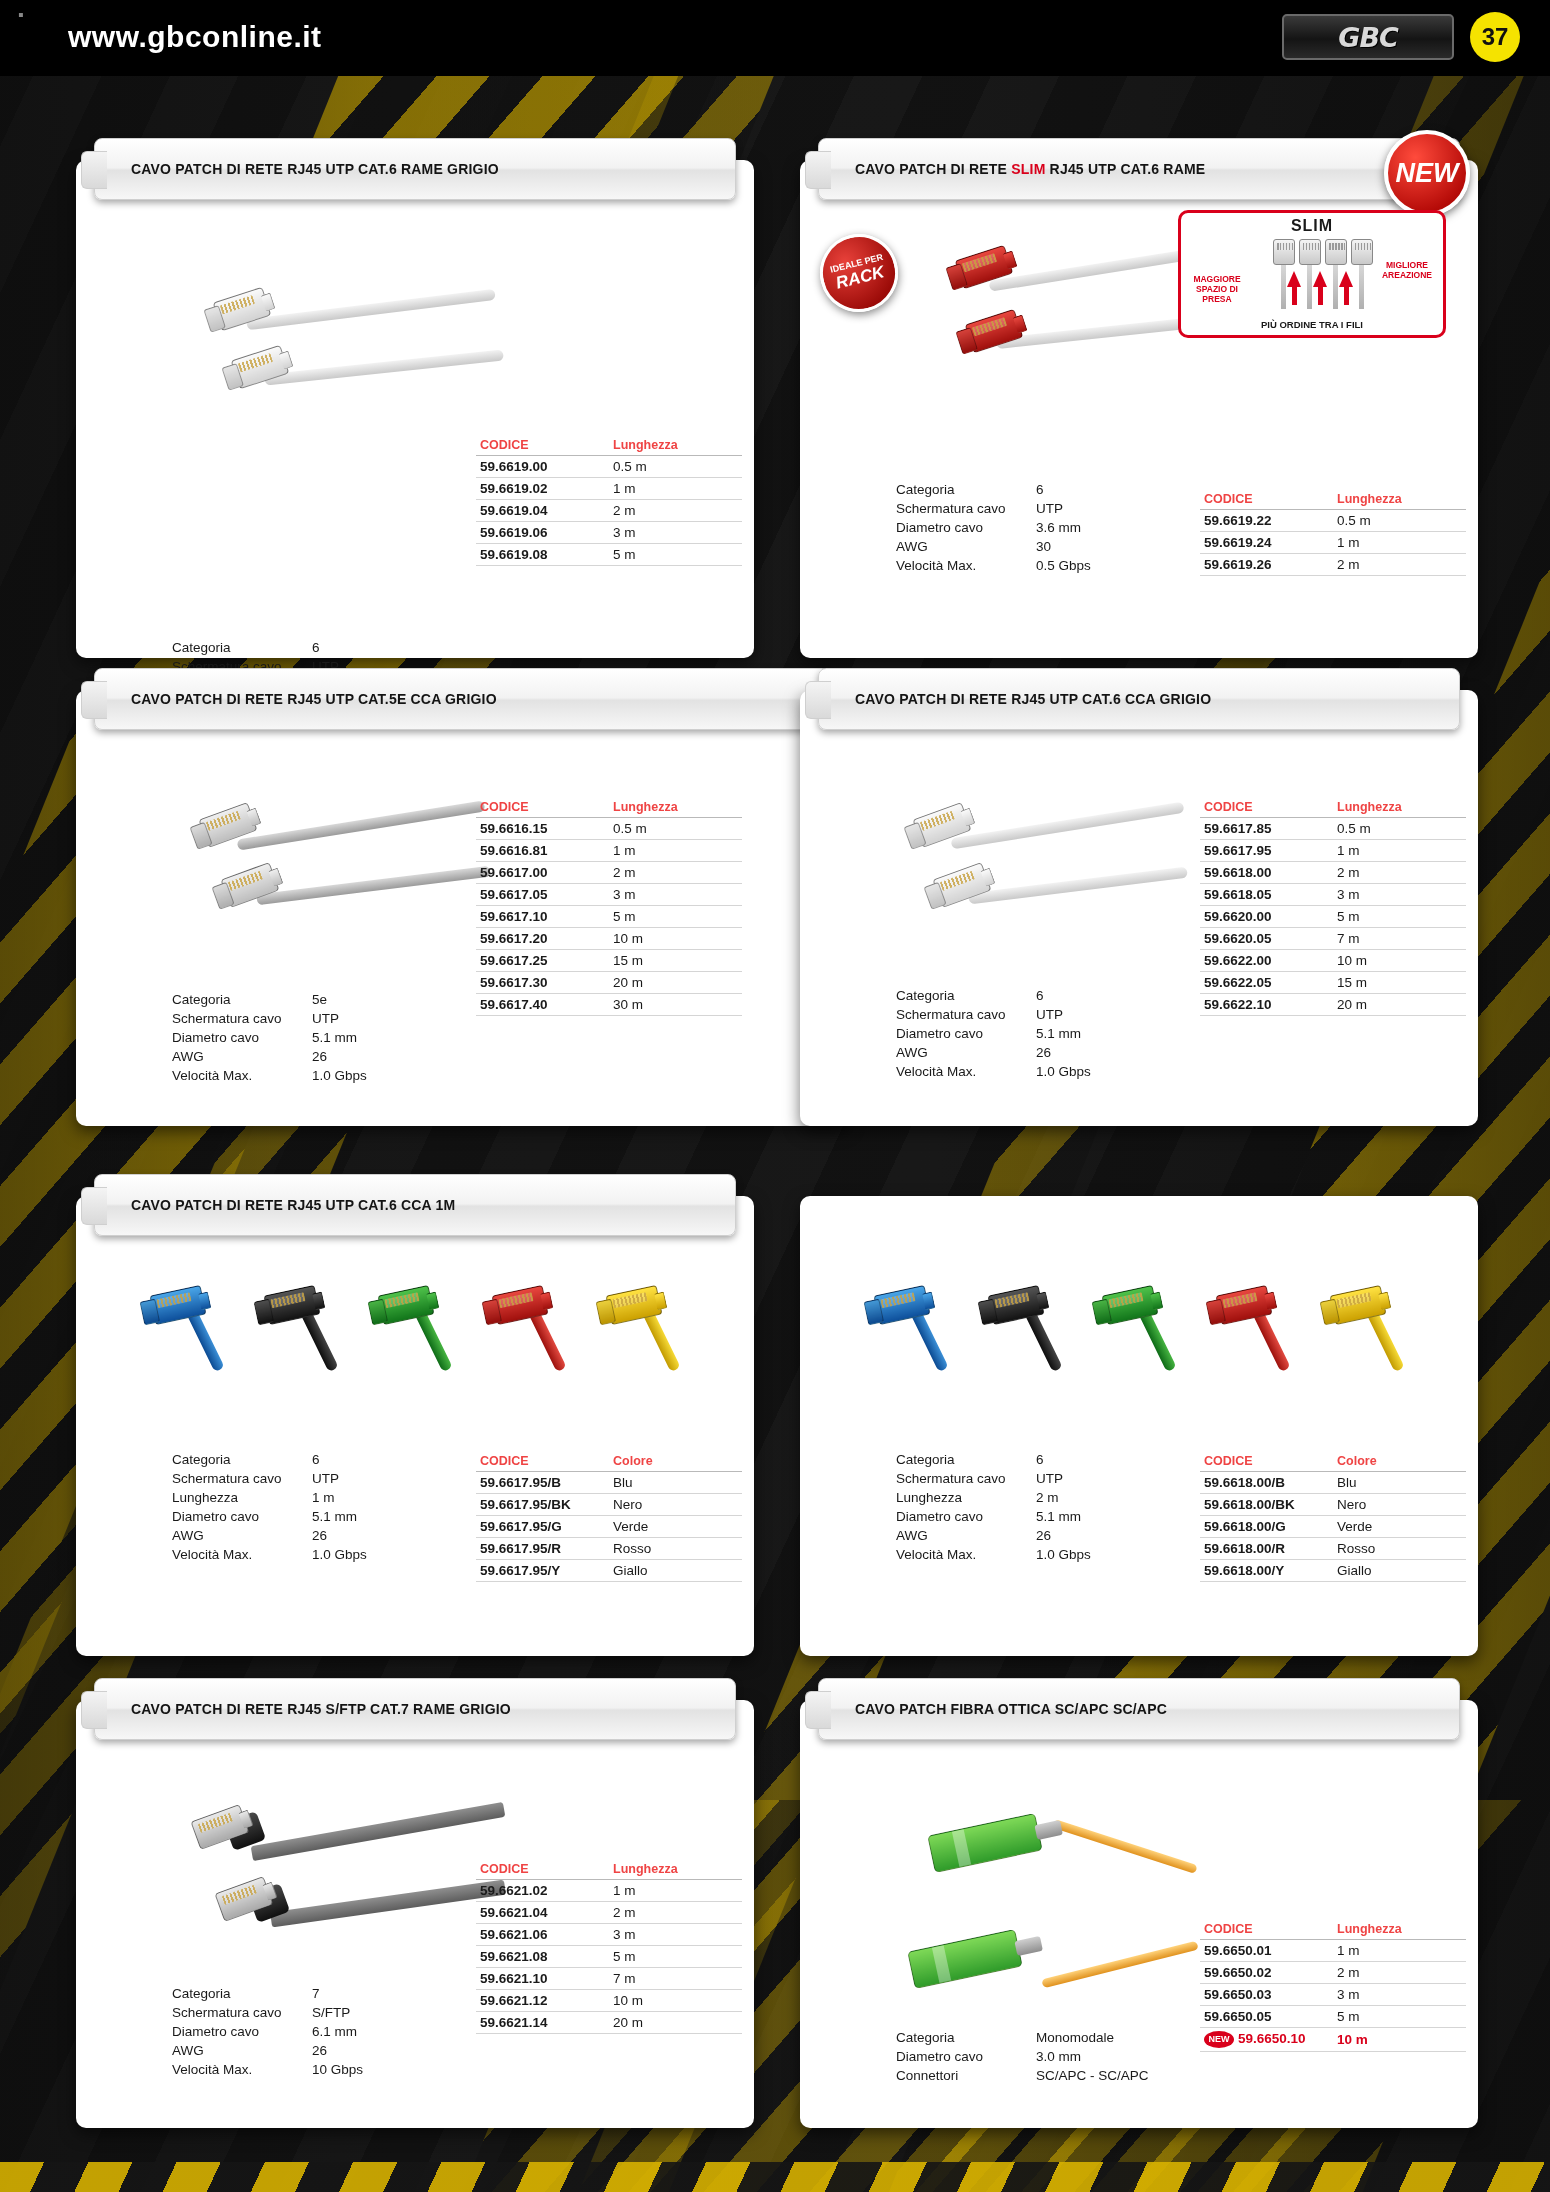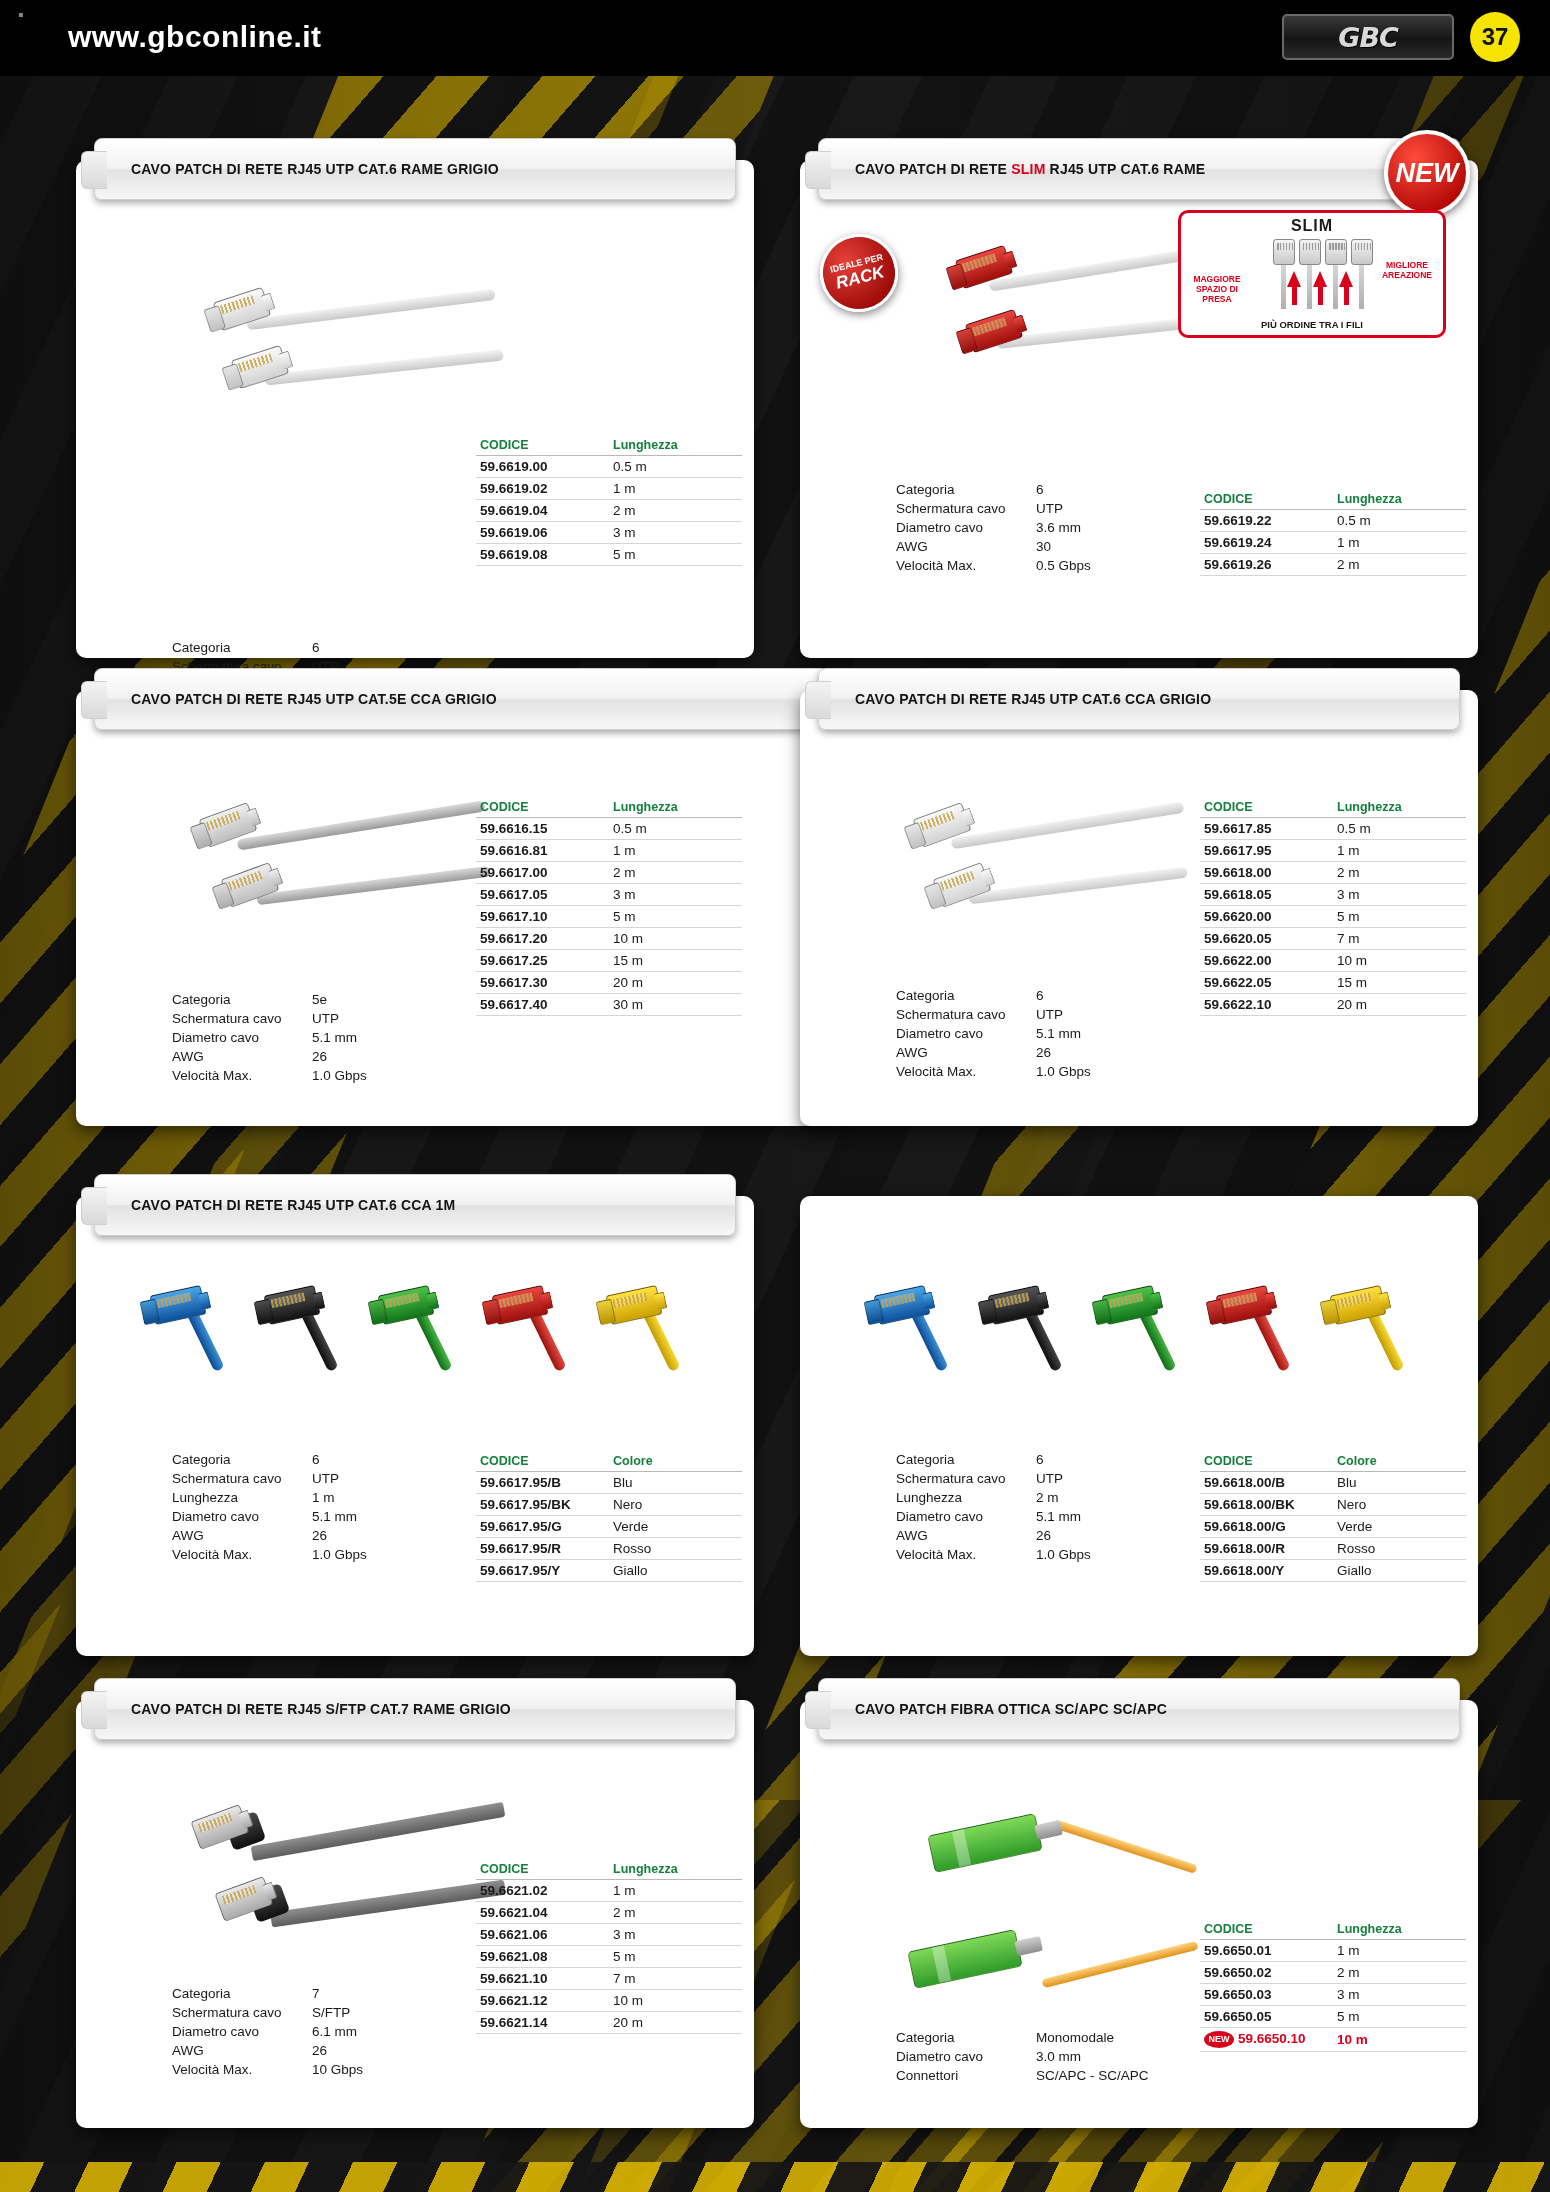--- a/index.html
+++ b/index.html
@@ -105,21 +105,21 @@
   
   .specs { position: absolute; font-size: 13.5px; color: #1a1a1a; line-height: 19px; }
   .specs .row { display: flex; }
   .specs .k { width: 140px; }
   .specs .v { width: 120px; }
 
   
   .codes { position: absolute; }
   .codes table { border-collapse: collapse; width: 100%; }
   .codes th {
-    text-align: left; font-size: 12.5px; font-weight: bold; color: #15803d;
+    text-align: left; font-size: 12.5px; font-weight: bold; color: #ef4444;
     padding: 2px 4px 3px 4px; border-bottom: 1px solid #b9b9b9;
   }
   .codes td {
     font-size: 13.5px; color: #1a1a1a;
     padding: 3px 4px; border-bottom: 1px solid #d5d5d5;
   }
   .codes td.code { font-weight: bold; width: 50%; }
   .codes td.val  { width: 50%; }
   .codes tr.new-row td { color: #d9001b; font-weight: bold; }
   .new-tag {

